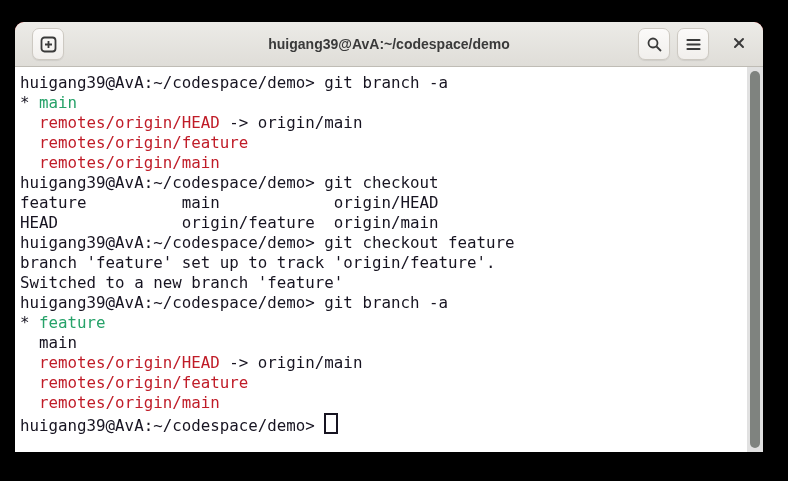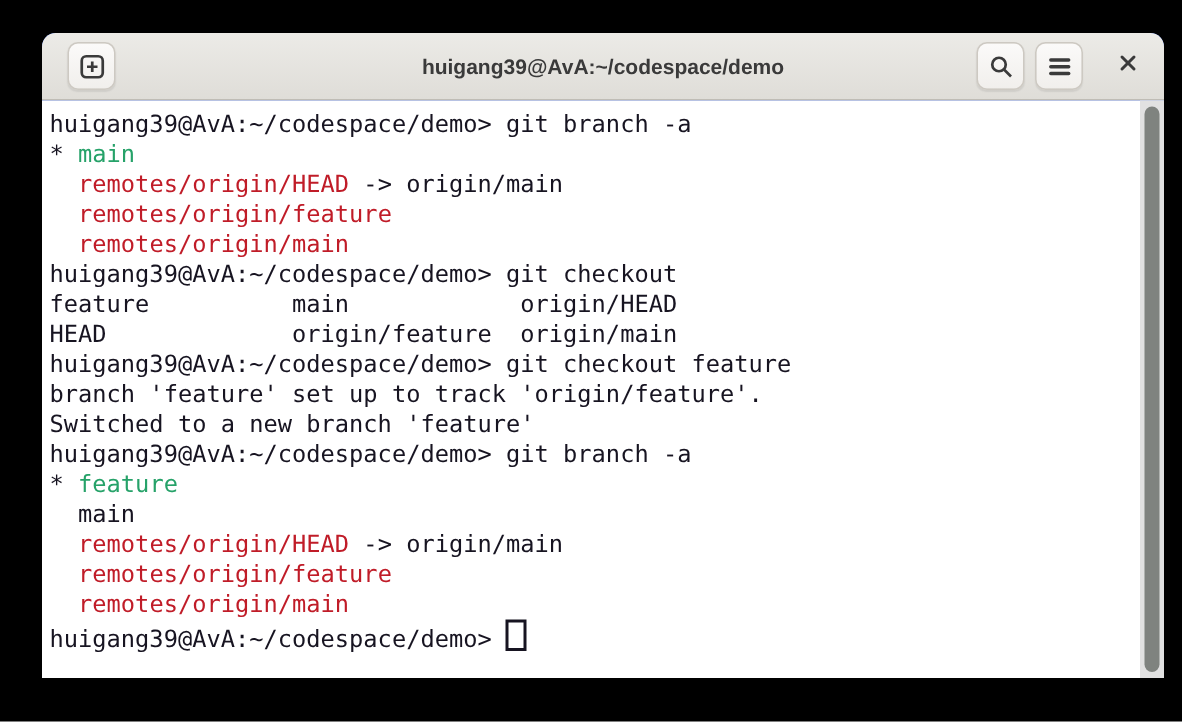--- a/index.html
+++ b/index.html
@@ -4,24 +4,24 @@
 <style>
   html,body{margin:0;padding:0;}
   body{
     width:788px;height:481px;
     background:#000000;
     position:relative;
     font-family:"Liberation Sans", sans-serif;
     overflow:hidden;
   }
   .window{
-    position:absolute;left:28px;top:22px;width:748px;height:430px;
+    position:absolute;left:15px;top:22px;width:748px;height:430px;
     border-radius:9px 9px 0 0;
     overflow:hidden;
-    background:#1d4ed8;
+    background:#ef4444;
     box-shadow:0 0 0 1px rgba(0,0,0,0.35);
   }
   .titlebar{
     position:relative;height:44px;
     background:linear-gradient(#ecebe7,#dfddd8);
     border-bottom:1px solid #bfbcb5;
     display:flex;align-items:center;
   }
   .tb-btn{
     position:absolute;top:6px;width:32px;height:32px;

